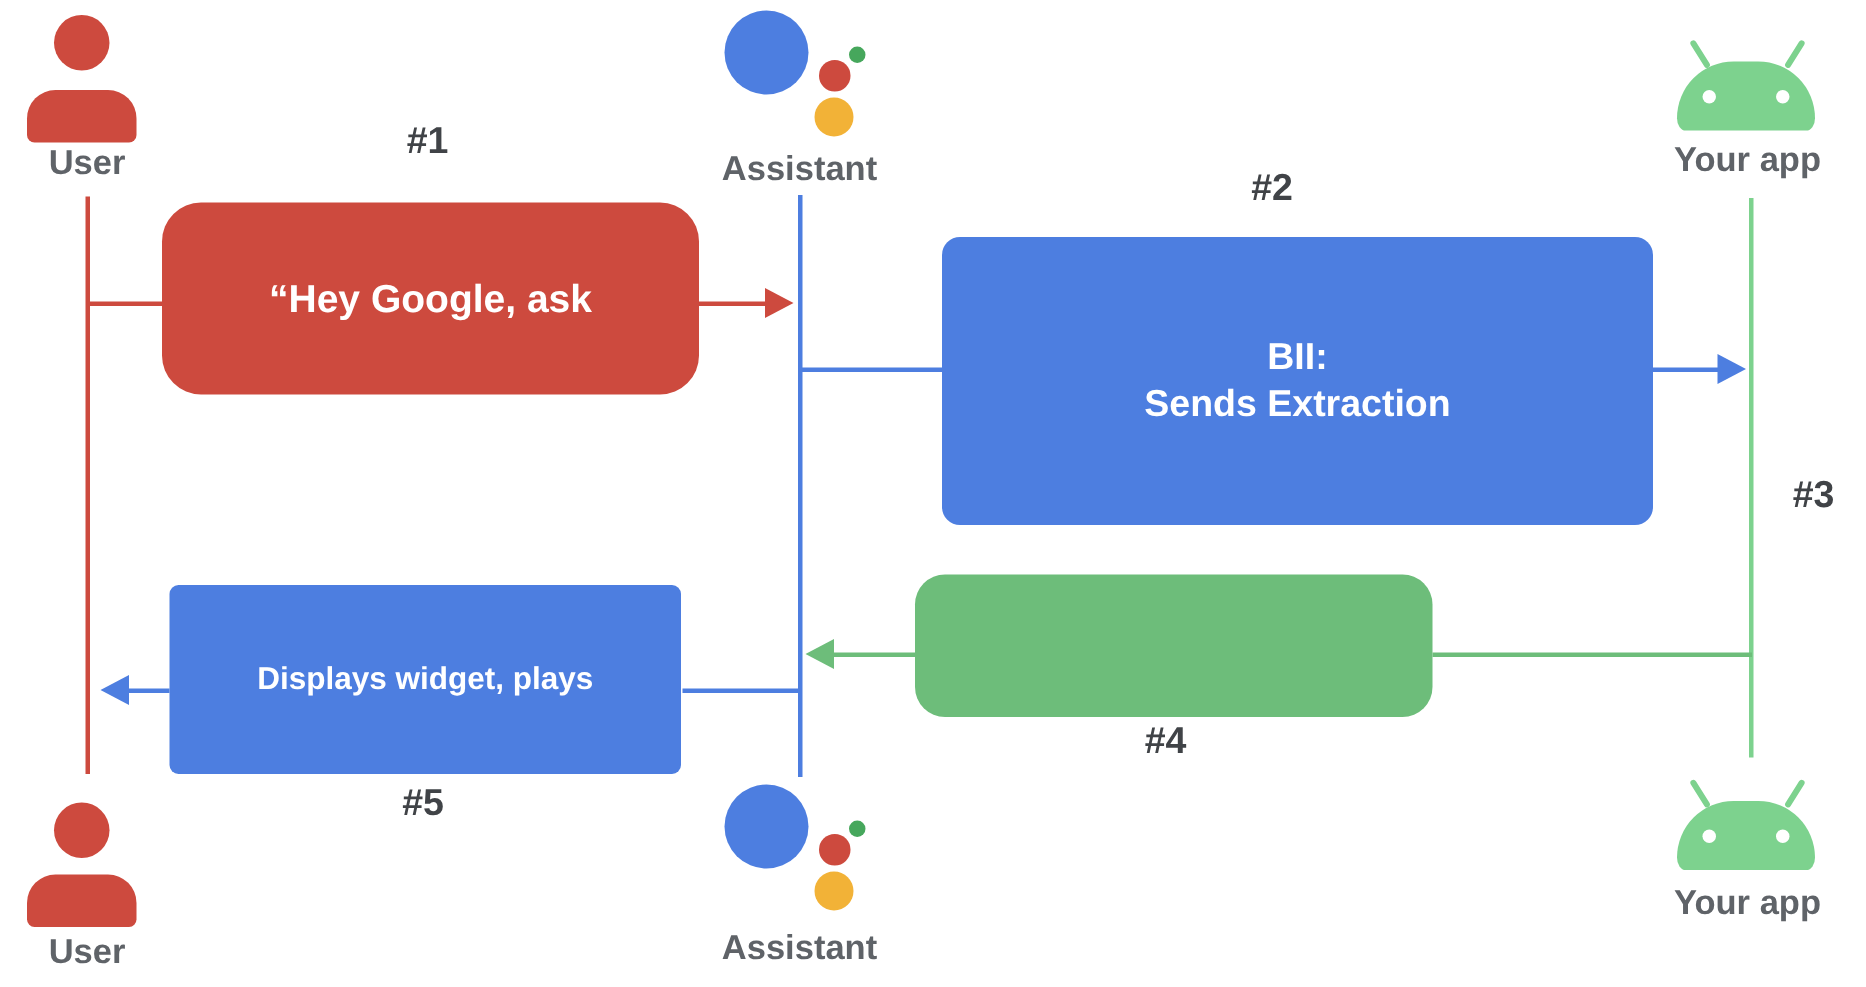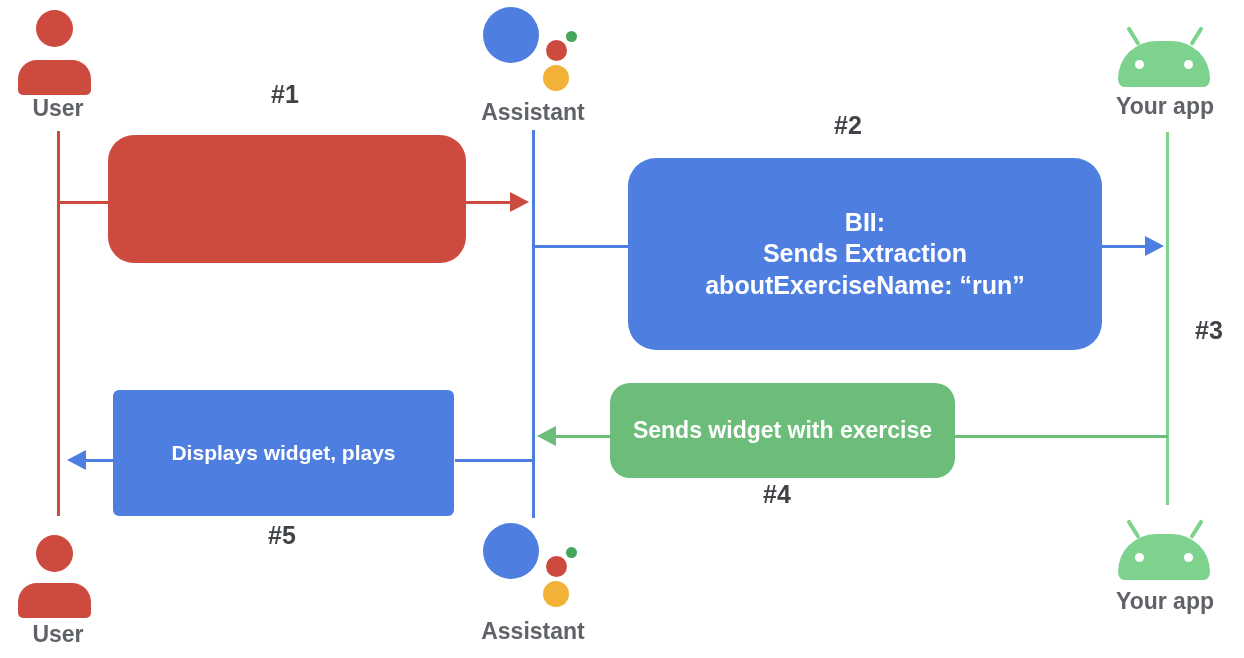--- a/index.html
+++ b/index.html
@@ -71,39 +71,38 @@
     <div class="antenna" style="left:1189px;top:24px;transform:rotate(32deg)"></div>
     <div class="dome" style="left:1118px;top:41px"></div>
     <div class="eye" style="left:1135px;top:60px"></div>
     <div class="eye" style="left:1184px;top:60px"></div>
   </div>
   <div class="actor-label" style="left:1110px;top:93px;width:110px">Your app</div>
 
   <div class="step-label" style="left:240px;top:80px;width:90px">#1</div>
   <div class="hline red-bg" style="left:58px;top:201px;width:50px"></div>
   <div class="box red-bg" style="left:108px;top:135px;width:358px;height:128px;border-radius:26px;font-size:26px">
+    <div>“Hey Google, ask</div>
   </div>
   <div class="hline red-bg" style="left:466px;top:201px;width:45px"></div>
   <div class="arr r-red" style="left:510px;top:192px"></div>
 
   <div class="step-label" style="left:803px;top:111px;width:90px">#2</div>
   <div class="hline blue-bg" style="left:534px;top:245px;width:94px"></div>
-  <div class="box blue-bg" style="left:628px;top:158px;width:474px;height:192px;border-radius:28px;font-size:25px">
+  <div class="box blue-bg" style="left:628px;top:158px;width:474px;height:192px;border-radius:12px;font-size:25px">
     <div>BII:</div>
     <div>Sends Extraction</div>
-    <div>aboutExerciseName: “run”</div>
   </div>
   <div class="hline blue-bg" style="left:1102px;top:245px;width:44px"></div>
   <div class="arr r-blue" style="left:1145px;top:236px"></div>
 
   <div class="step-label" style="left:1164px;top:316px;width:90px">#3</div>
 
   <div class="hline green-bg" style="left:955px;top:435px;width:213px"></div>
   <div class="box green-bg" style="left:610px;top:383px;width:345px;height:95px;border-radius:20px;font-size:23px">
-    <div>Sends widget with exercise</div>
   </div>
   <div class="hline green-bg" style="left:556px;top:435px;width:54px"></div>
   <div class="arr l-green" style="left:537px;top:426px"></div>
   <div class="step-label" style="left:732px;top:480px;width:90px">#4</div>
 
   <div class="hline blue-bg" style="left:455px;top:459px;width:78px"></div>
   <div class="box blue-bg" style="left:113px;top:390px;width:341px;height:126px;border-radius:6px;font-size:21px">
     <div>Displays widget, plays</div>
   </div>
   <div class="hline blue-bg" style="left:86px;top:459px;width:27px"></div>

